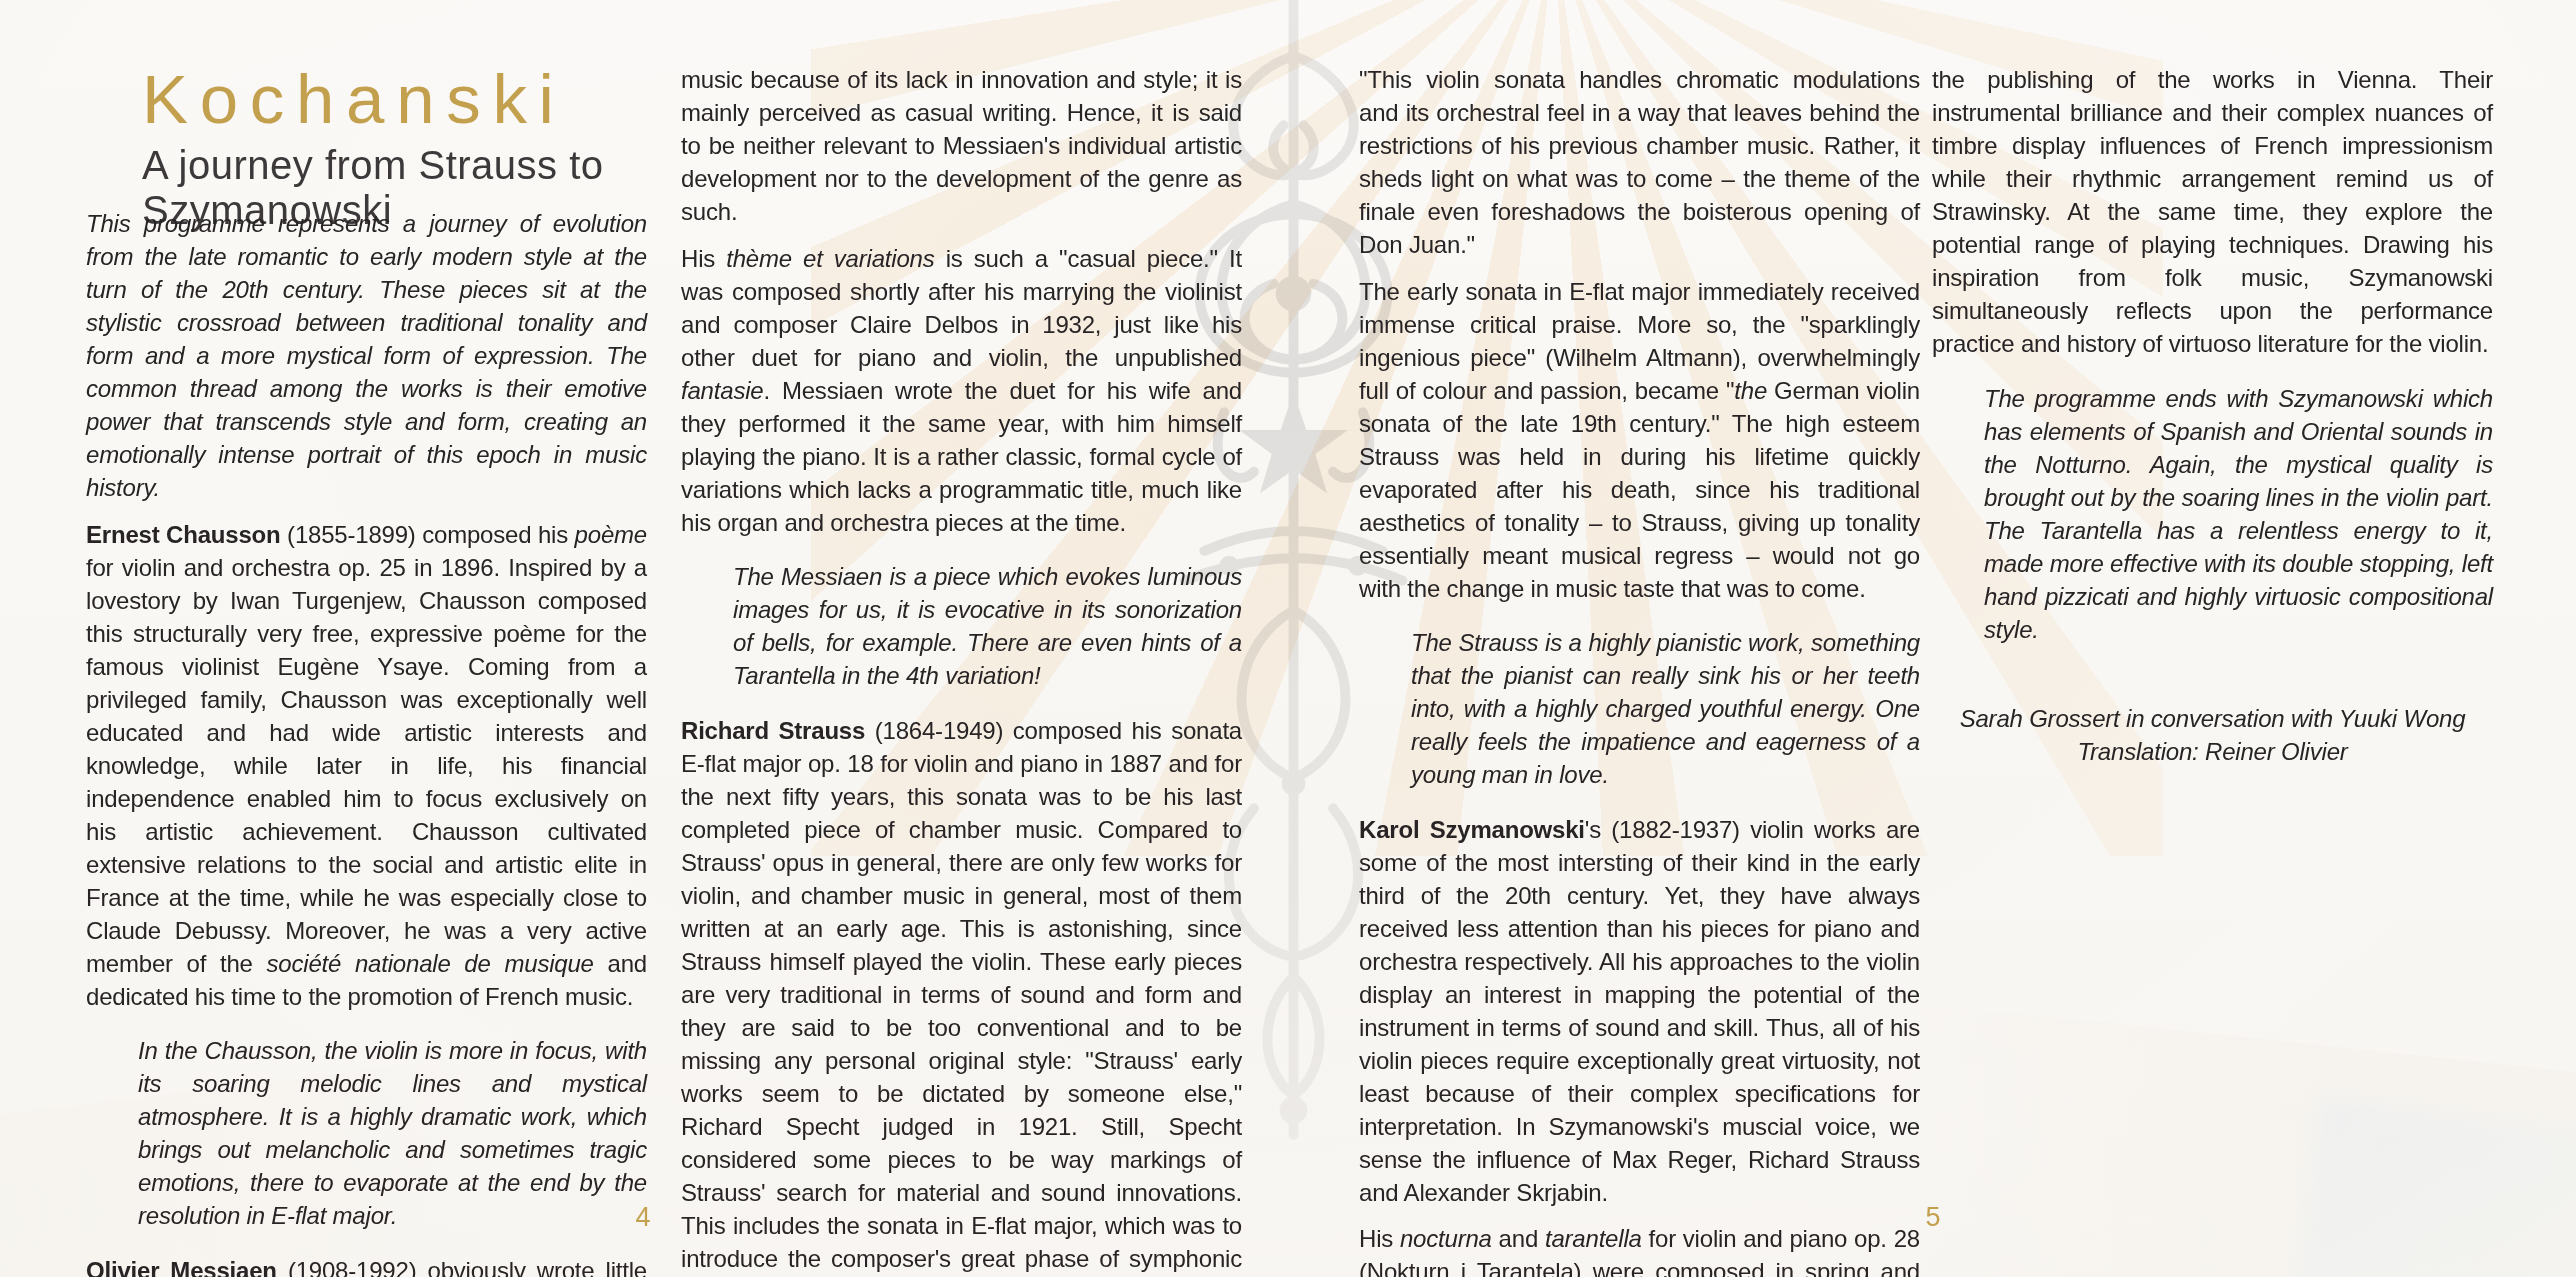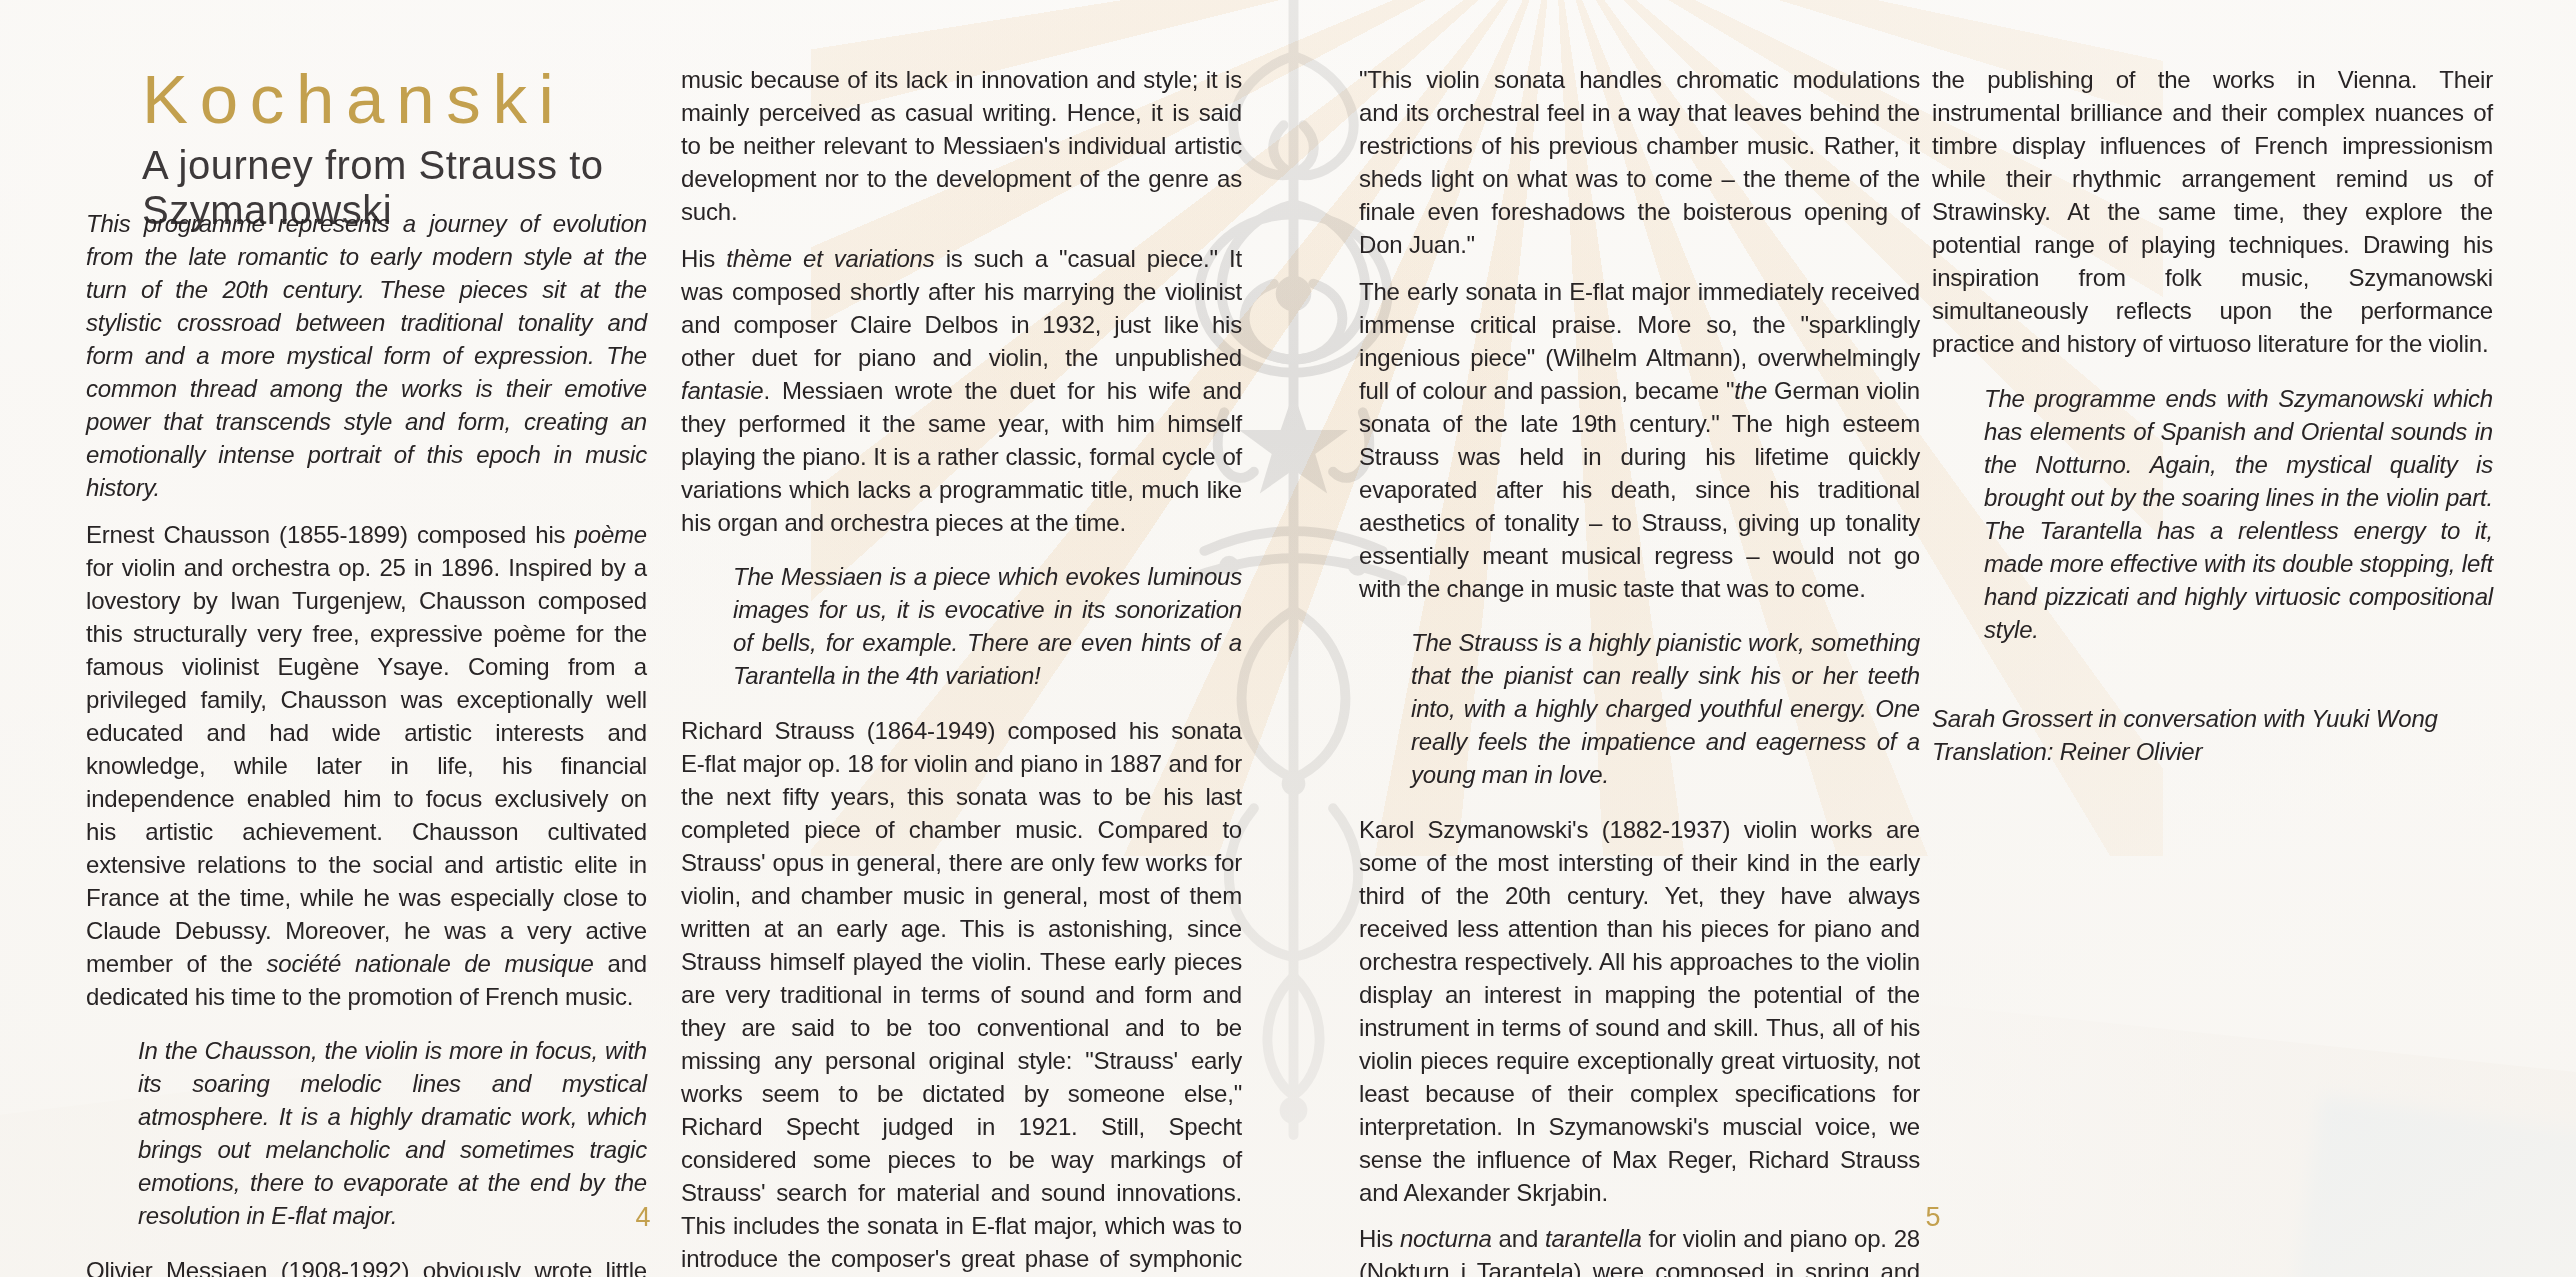--- a/index.html
+++ b/index.html
@@ -60,23 +60,23 @@
     text-align:justify;hyphens:auto;-webkit-hyphens:auto;
   }
   .col-1{left:86px;top:70px;}
   .col-1 .col-flow{margin-top:137px;}
   .col-2{left:681px;top:63px;}
   .col-3{left:1359px;top:63px;}
   .col-4{left:1932px;top:63px;}
   .block{margin:0 0 13.5px 0;}
   .block.lead{font-style:italic;}
   .block.quote{font-style:italic;margin-left:52px;margin-top:21.6px;margin-bottom:21.6px;}
-  .block.credits{font-style:italic;text-align:left;margin-top:56px;}
+  .block.credits{font-style:italic;text-align:center;margin-top:56px;}
   .block.cont{text-align-last:justify;}
-  span.bold{font-weight:normal;margin-top:28px;}
+  span.bold{font-weight:bold;margin-top:28px;}
   span.italic{font-style:italic;}
   
   .page-number{
     position:absolute;top:1202px;transform:translateX(-50%);
     font-size:27px;color:#c3a04e;
   }
   .page-number.left{left:643px;}
   .page-number.right{left:1933px;}
 </style>
 </head>

